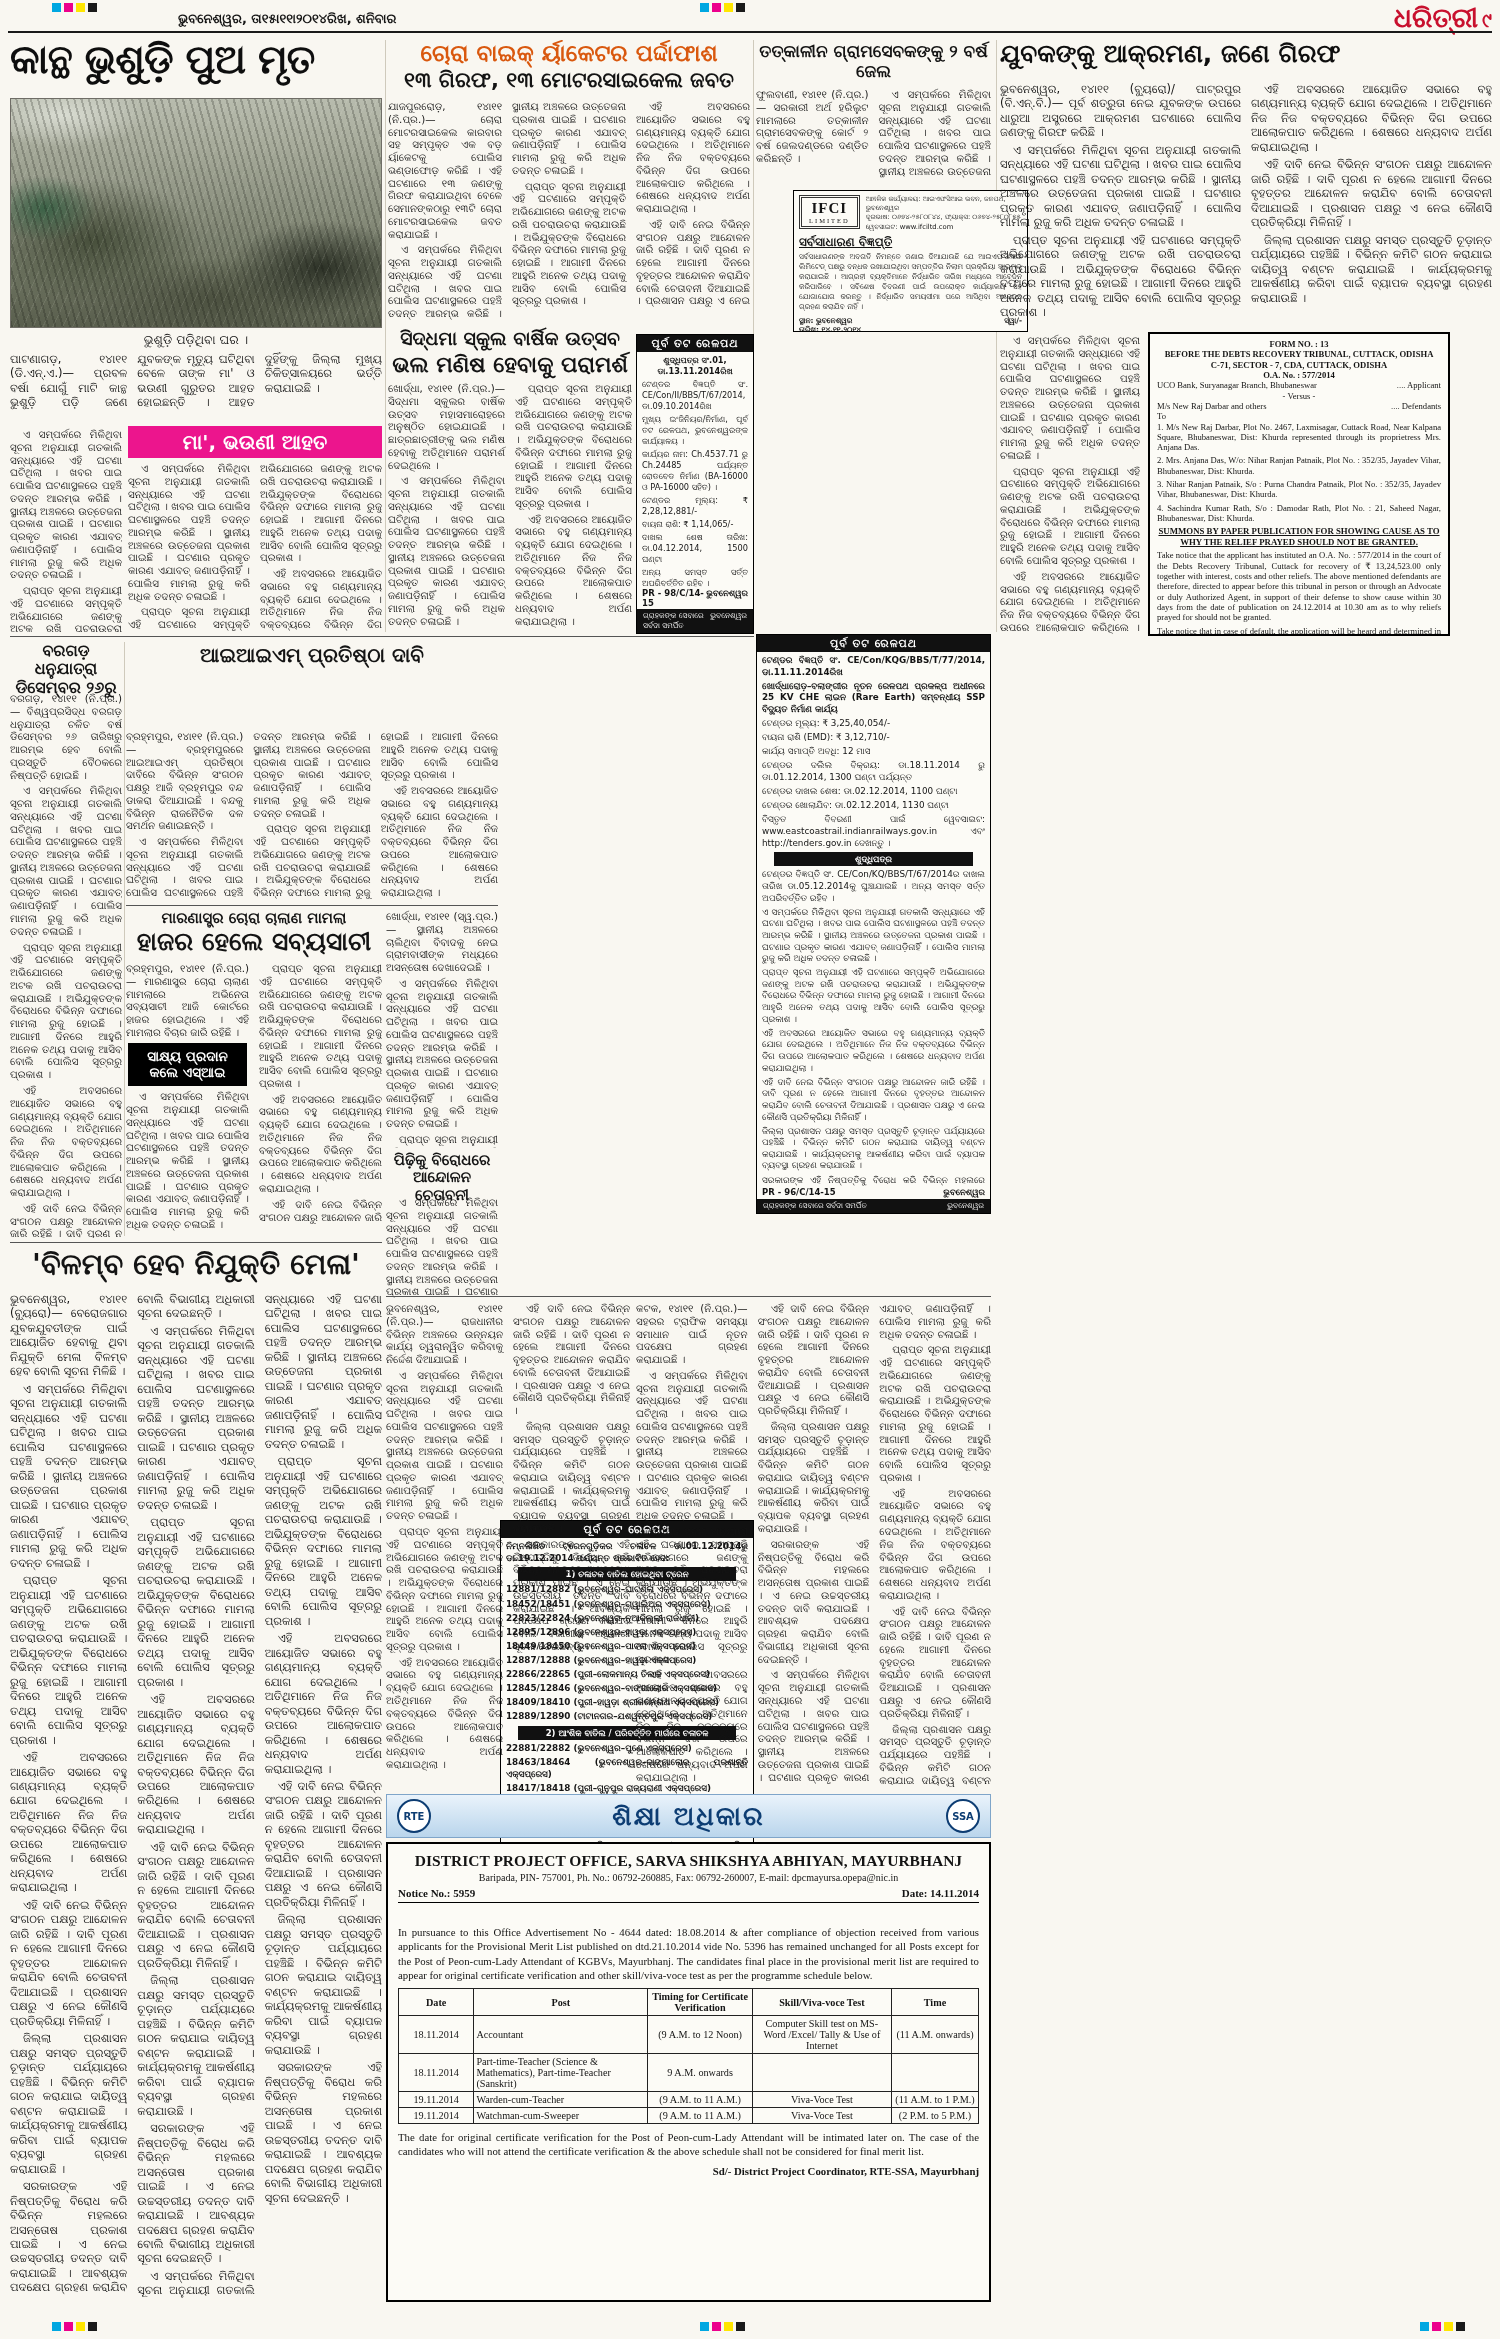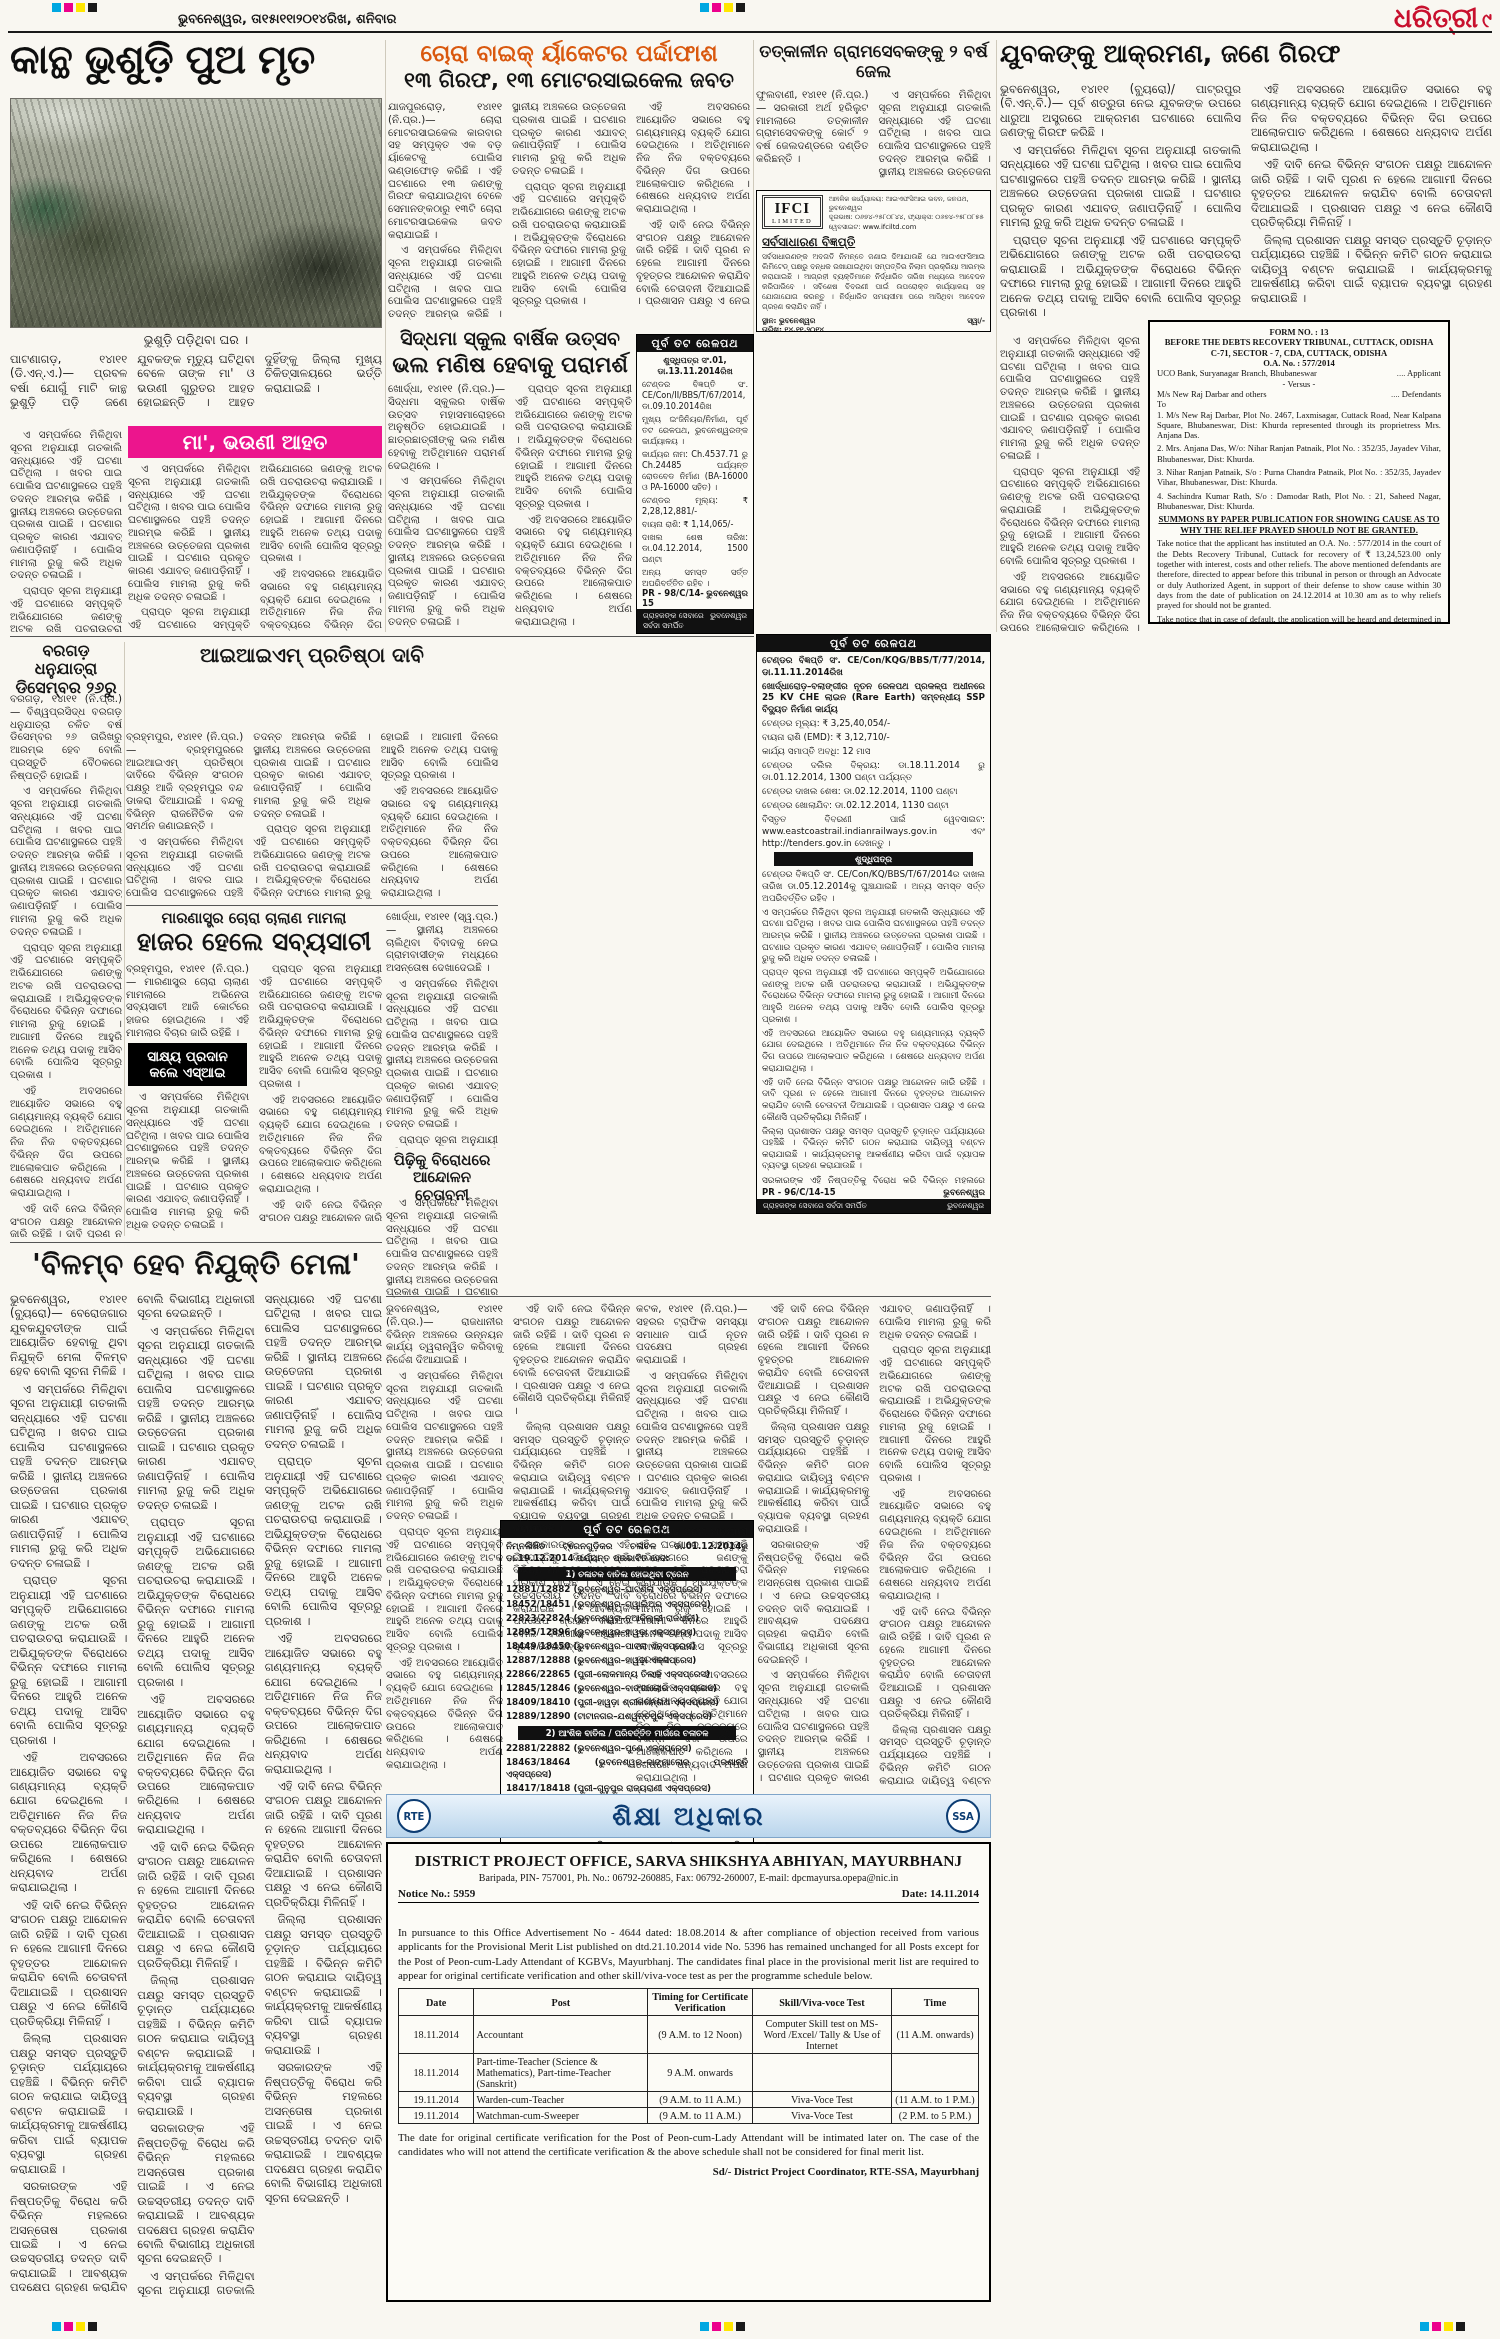--- a/index.html
+++ b/index.html
@@ -137,21 +137,21 @@
   </div>
 
   <div class="abs kicker" style="left:756px;top:42px;width:235px;font-size:17px">ତତ୍କାଳୀନ ଗ୍ରାମସେବକଙ୍କୁ ୨ ବର୍ଷ ଜେଲ</div>
   <div class="abs bt c2 small" style="left:756px;top:88px;width:235px;height:98px">
     <p class="lede">ଫୁଲବାଣୀ, ୧୪ା୧୧ (ନି.ପ୍ର.)— ସରକାରୀ ଅର୍ଥ ହରିଲୁଟ ମାମଲାରେ ତତ୍କାଳୀନ ଗ୍ରାମସେବକଙ୍କୁ କୋର୍ଟ ୨ ବର୍ଷ ଜେଲଦଣ୍ଡରେ ଦଣ୍ଡିତ କରିଛନ୍ତି ।</p>
     <div>
         <p>ଏ ସମ୍ପର୍କରେ ମିଳିଥିବା ସୂଚନା ଅନୁଯାୟୀ ଗତକାଲି ସନ୍ଧ୍ୟାରେ ଏହି ଘଟଣା ଘଟିଥିଲା । ଖବର ପାଇ ପୋଲିସ ଘଟଣାସ୍ଥଳରେ ପହଞ୍ଚି ତଦନ୍ତ ଆରମ୍ଭ କରିଛି । ସ୍ଥାନୀୟ ଅଞ୍ଚଳରେ ଉତ୍ତେଜନା ପ୍ରକାଶ ପାଇଛି । ଘଟଣାର ପ୍ରକୃତ କାରଣ ଏଯାବତ୍ ଜଣାପଡ଼ିନାହିଁ । ପୋଲିସ ମାମଲା ରୁଜୁ କରି ଅଧିକ ତଦନ୍ତ ଚଳାଇଛି ।</p>
       </div>
   </div>
 
-  <div class="abs ifci" style="left:756px;top:190px;width:235px;height:142px">
+  <div class="abs ifci" style="left:793px;top:190px;width:235px;height:142px">
     <div class="top">
       <div class="logo">
         <div class="a">IFCI</div>
         <div class="b">LIMITED</div>
       </div>
       <div class="reg">
           <div>ଆଞ୍ଚଳିକ କାର୍ଯ୍ୟାଳୟ: ଆଇଏଫସିଆଇ ଭବନ, ଜନପଥ, ଭୁବନେଶ୍ୱର</div>
           <div>ଦୂରଭାଷ: ୦୬୭୪-୨୫୮୦୮୪୪, ଫ୍ୟାକ୍ସ: ୦୬୭୪-୨୫୮୦୮୫୫</div>
           <div>ୱେବସାଇଟ: www.ifciltd.com</div>
         </div>
@@ -179,21 +179,21 @@
       </div>
   </div>
   <div class="abs bt small" style="left:1000px;top:334px;width:140px;height:300px">
     <div>
         <p>ଏ ସମ୍ପର୍କରେ ମିଳିଥିବା ସୂଚନା ଅନୁଯାୟୀ ଗତକାଲି ସନ୍ଧ୍ୟାରେ ଏହି ଘଟଣା ଘଟିଥିଲା । ଖବର ପାଇ ପୋଲିସ ଘଟଣାସ୍ଥଳରେ ପହଞ୍ଚି ତଦନ୍ତ ଆରମ୍ଭ କରିଛି । ସ୍ଥାନୀୟ ଅଞ୍ଚଳରେ ଉତ୍ତେଜନା ପ୍ରକାଶ ପାଇଛି । ଘଟଣାର ପ୍ରକୃତ କାରଣ ଏଯାବତ୍ ଜଣାପଡ଼ିନାହିଁ । ପୋଲିସ ମାମଲା ରୁଜୁ କରି ଅଧିକ ତଦନ୍ତ ଚଳାଇଛି ।</p>
         <p>ପ୍ରାପ୍ତ ସୂଚନା ଅନୁଯାୟୀ ଏହି ଘଟଣାରେ ସମ୍ପୃକ୍ତି ଅଭିଯୋଗରେ ଜଣଙ୍କୁ ଅଟକ ରଖି ପଚରାଉଚରା କରାଯାଉଛି । ଅଭିଯୁକ୍ତଙ୍କ ବିରୋଧରେ ବିଭିନ୍ନ ଦଫାରେ ମାମଲା ରୁଜୁ ହୋଇଛି । ଆଗାମୀ ଦିନରେ ଆହୁରି ଅନେକ ତଥ୍ୟ ପଦାକୁ ଆସିବ ବୋଲି ପୋଲିସ ସୂତ୍ରରୁ ପ୍ରକାଶ ।</p>
         <p>ଏହି ଅବସରରେ ଆୟୋଜିତ ସଭାରେ ବହୁ ଗଣ୍ୟମାନ୍ୟ ବ୍ୟକ୍ତି ଯୋଗ ଦେଇଥିଲେ । ଅତିଥିମାନେ ନିଜ ନିଜ ବକ୍ତବ୍ୟରେ ବିଭିନ୍ନ ଦିଗ ଉପରେ ଆଲୋକପାତ କରିଥିଲେ । ଶେଷରେ ଧନ୍ୟବାଦ ଅର୍ପଣ କରାଯାଇଥିଲା ।</p>
       </div>
   </div>
 
-  <div class="abs drt serif" style="left:1148px;top:320px;width:302px;height:304px">
+  <div class="abs drt serif" style="left:1148px;top:332px;width:302px;height:304px">
     <div class="center" style="font-weight:bold">FORM NO. : 13</div>
     <div class="center" style="font-weight:bold">BEFORE THE DEBTS RECOVERY TRIBUNAL, CUTTACK, ODISHA</div>
     <div class="center" style="font-weight:bold">C-71, SECTOR - 7, CDA, CUTTACK, ODISHA</div>
     <div class="center" style="font-weight:bold">O.A. No. : 577/2014</div>
     <div class="row">
       <span>UCO Bank, Suryanagar Branch, Bhubaneswar</span>
       <span>.... Applicant</span>
     </div>
     <div class="center">- Versus -</div>
     <div class="row">

